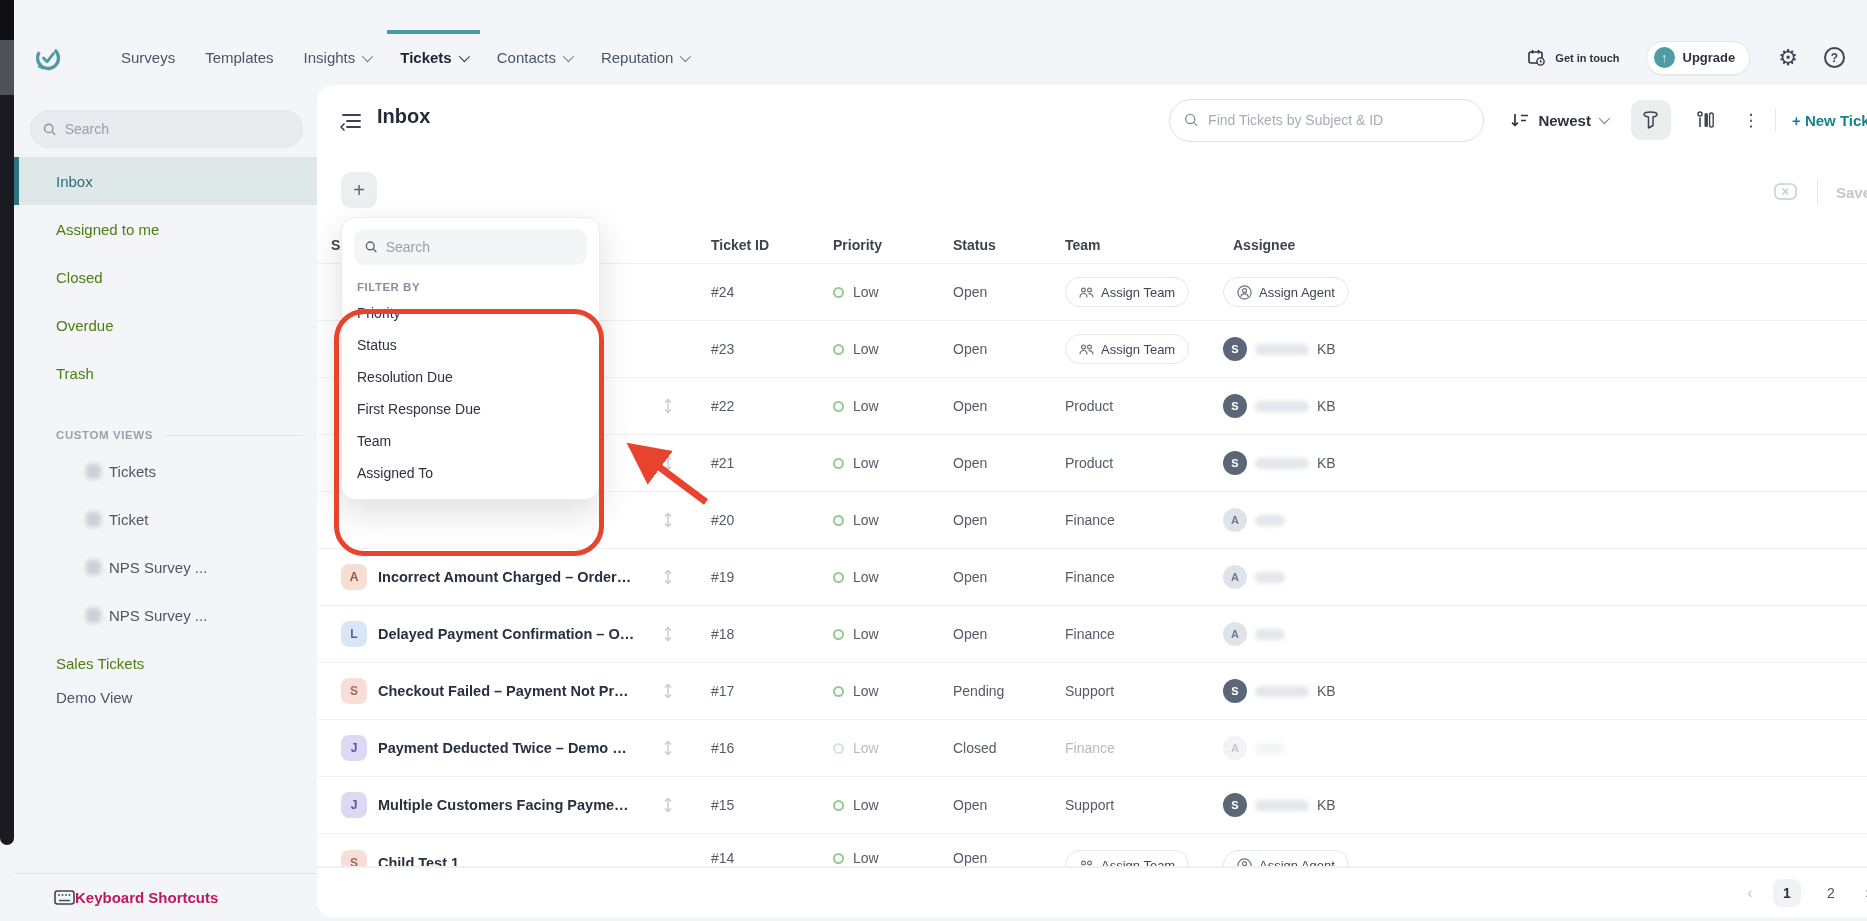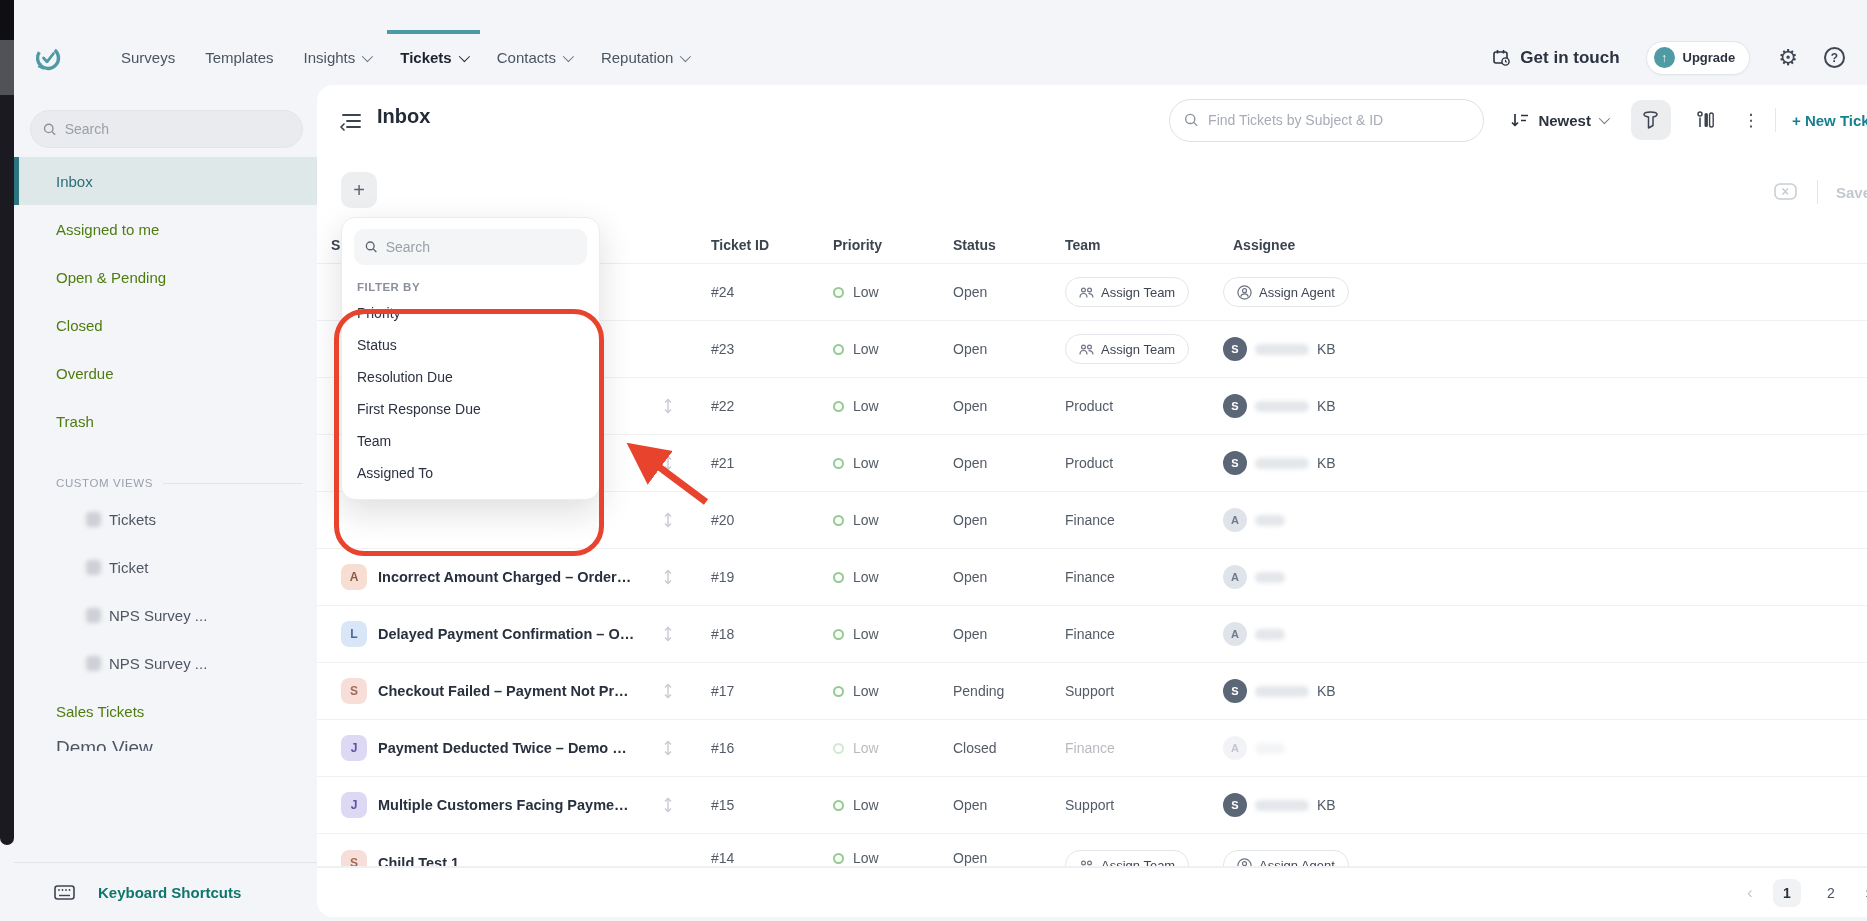--- a/index.html
+++ b/index.html
@@ -14,49 +14,49 @@
   
   .topnav { position:absolute; left:14px; right:0; top:0; height:55px; display:flex; align-items:center;margin-top:30px; }
   .logo { width:28px; height:30px; margin:0 44px 0 20px; flex:0 0 auto; cursor:pointer; }
   .nav-item { position:relative; height:55px; display:flex; align-items:center; gap:7px;
     padding:0 15px; font-size:15px; color:#4a5563; cursor:pointer; white-space:nowrap; }
   .nav-item.active { color:#1d242f; font-weight:700; }
   .nav-item.active::before { content:""; position:absolute; top:0; left:2px; right:2px; height:4px; background:#4b9aa5; }
   .chev { width:8px; height:8px; border-right:1.8px solid #6b7280; border-bottom:1.8px solid #6b7280;
     transform:rotate(45deg) translateY(-2px); display:inline-block; }
   .nav-right { margin-left:auto; display:flex; align-items:center; padding-right:22px; }
-  .git { display:flex; align-items:center; gap:9px; font-size:17px; font-weight:700; color:#2b3240; cursor:pointer; }
+  .git { display:flex; align-items:center; gap:9px; font-size:11px; font-weight:700; color:#2b3240; cursor:pointer; }
   .upgrade { display:flex; align-items:center; gap:8px; height:34px; padding:0 14px 0 7px; margin-left:26px;
     background:#fff; border:1px solid #e3e6ea; border-radius:18px; font-size:13px; font-weight:700; color:#2b3240;
     cursor:pointer; box-shadow:0 1px 2px rgba(0,0,0,.04); }
   .upgrade .uparrow { width:21px; height:21px; border-radius:50%; background:#4e9ba6; color:#fff;
     display:flex; align-items:center; justify-content:center; font-size:12px; font-weight:700; }
   .gear { font-size:22px; color:#3f4653; margin-left:28px; cursor:pointer; line-height:1; }
   .help { width:21px; height:21px; border:2px solid #3f4653; border-radius:50%; margin-left:26px;
     display:flex; align-items:center; justify-content:center; font-size:12px; font-weight:700; color:#3f4653; cursor:pointer; }
 
   
   .sidebar { position:absolute; left:14px; top:55px; width:303px; bottom:0; }
   .side-search { margin:55px 14px 9px 16px; height:38px; background:#e9ebee; border:1px solid #e3e5e9;
     border-radius:19px; display:flex; align-items:center; padding:0 12px; gap:8px; }
   .side-search input { border:none; outline:none; background:transparent; font-size:14px; color:#3c4450; width:100%;
     font-family:"Liberation Sans", sans-serif; }
   .side-search input::placeholder { color:#9aa0aa; }
   .sitem { height:48px; display:flex; align-items:center; padding-left:42px; font-size:15px; color:#4d7c0f; cursor:pointer; }
   .sitem.active { background:#dee8e9; border-left:5px solid #2d7380; padding-left:37px; color:#2c6e79; }
   .cv-head { margin-top:26px; height:24px; display:flex; align-items:center; padding-left:42px;
-    font-size:11.5px; font-weight:400; letter-spacing:.6px; color:#9aa1ab; }
+    font-size:11.5px; font-weight:700; letter-spacing:.6px; color:#9aa1ab; }
   .cv-head .rule { flex:1; height:1px; background:#e2e4e8; margin:0 14px 0 10px; }
   .citem { height:48px; display:flex; align-items:center; padding-left:72px; gap:8px; font-size:15px; color:#4d5663; cursor:pointer; }
   .blob { width:15px; height:15px; border-radius:4px; background:#cdd0d6; filter:blur(2px); flex:0 0 auto; }
   .clip-item { height:14px; overflow:hidden; display:flex; align-items:flex-start; padding-left:42px;
-    font-size:19px; color:#4d5663; margin-top:2px; }
-  .kb-bar { position:absolute; left:0; right:0; bottom:0; height:59px; border-top:1px solid #e2e4e8;
-    background:#f4f5f8; display:flex; align-items:center; padding-left:40px; gap:23px;
-    font-size:15px; font-weight:700; color:#0f766e; cursor:pointer; }
+    font-size:15px; color:#4d5663; margin-top:2px; }
+  .kb-bar { position:absolute; left:0; right:0; bottom:0; height:48px; border-top:1px solid #e2e4e8;
+    background:#f4f5f8; display:flex; align-items:center; padding-left:40px; gap:0;
+    font-size:15px; font-weight:700; color:#be185d; cursor:pointer; }
 
   
   .card { position:absolute; left:317px; top:85px; width:1566px; height:832px; background:#fff;
     border-radius:16px; overflow:hidden; }
   .burger { position:absolute; left:22px; top:26px; cursor:pointer; }
   .page-title { position:absolute; left:60px; top:20px; font-size:20px; font-weight:700; color:#232b38; }
   .hdr-right { position:absolute; right:0; top:13px; height:44px; display:flex; align-items:center; }
   .find { width:315px; height:43px; border:1px solid #dcdfe4; border-radius:22px; background:#fff;
     display:flex; align-items:center; gap:9px; padding:0 14px; }
   .find input { border:none; outline:none; font-size:14px; color:#3c4450; width:100%; background:transparent;
@@ -197,21 +197,20 @@
 <div class="sidebar">
   <div class="side-search">
     <svg width="15" height="15" viewBox="0 0 15 15">
       <circle cx="6.3" cy="6.3" r="4.6" fill="none" stroke="#8a919c" stroke-width="1.5"></circle>
       <line x1="9.8" y1="9.8" x2="13.3" y2="13.3" stroke="#8a919c" stroke-width="1.5"></line>
     </svg>
     <input placeholder="Search" style="">
   </div>
   <div class="sitem active">Inbox</div>
   <div class="sitem">Assigned to me</div>
-  <div class="sitem">Open &amp; Pending</div>
   <div class="sitem">Closed</div>
   <div class="sitem">Overdue</div>
   <div class="sitem">Trash</div>
 
   <div class="cv-head">
     <span>CUSTOM VIEWS</span>
     <span class="rule"></span>
   </div>
   <div class="citem">
       <span class="blob"></span>

